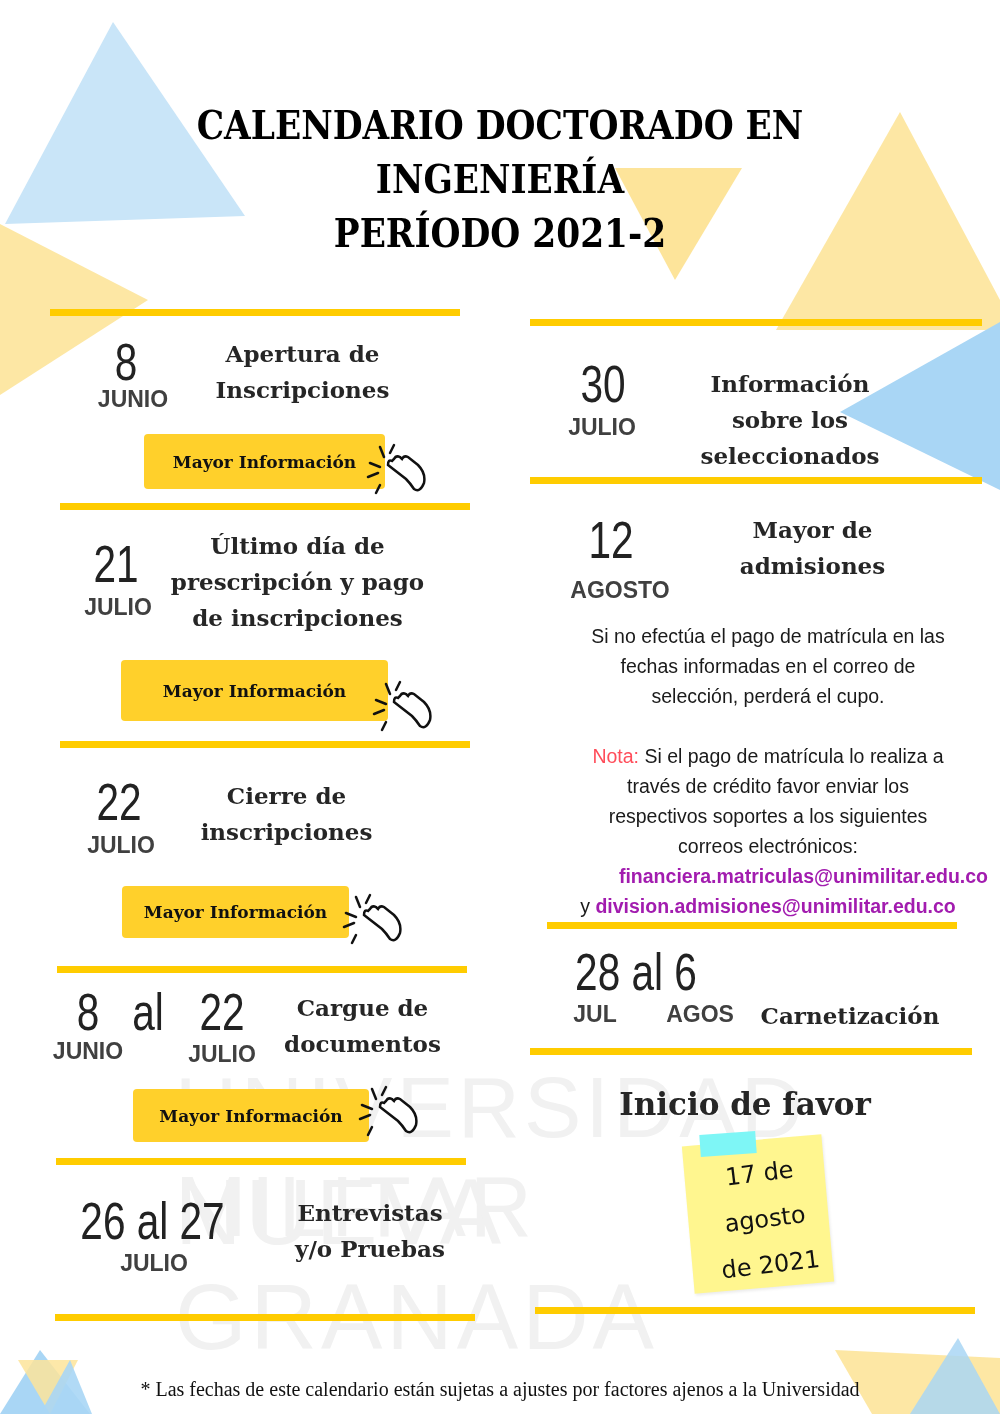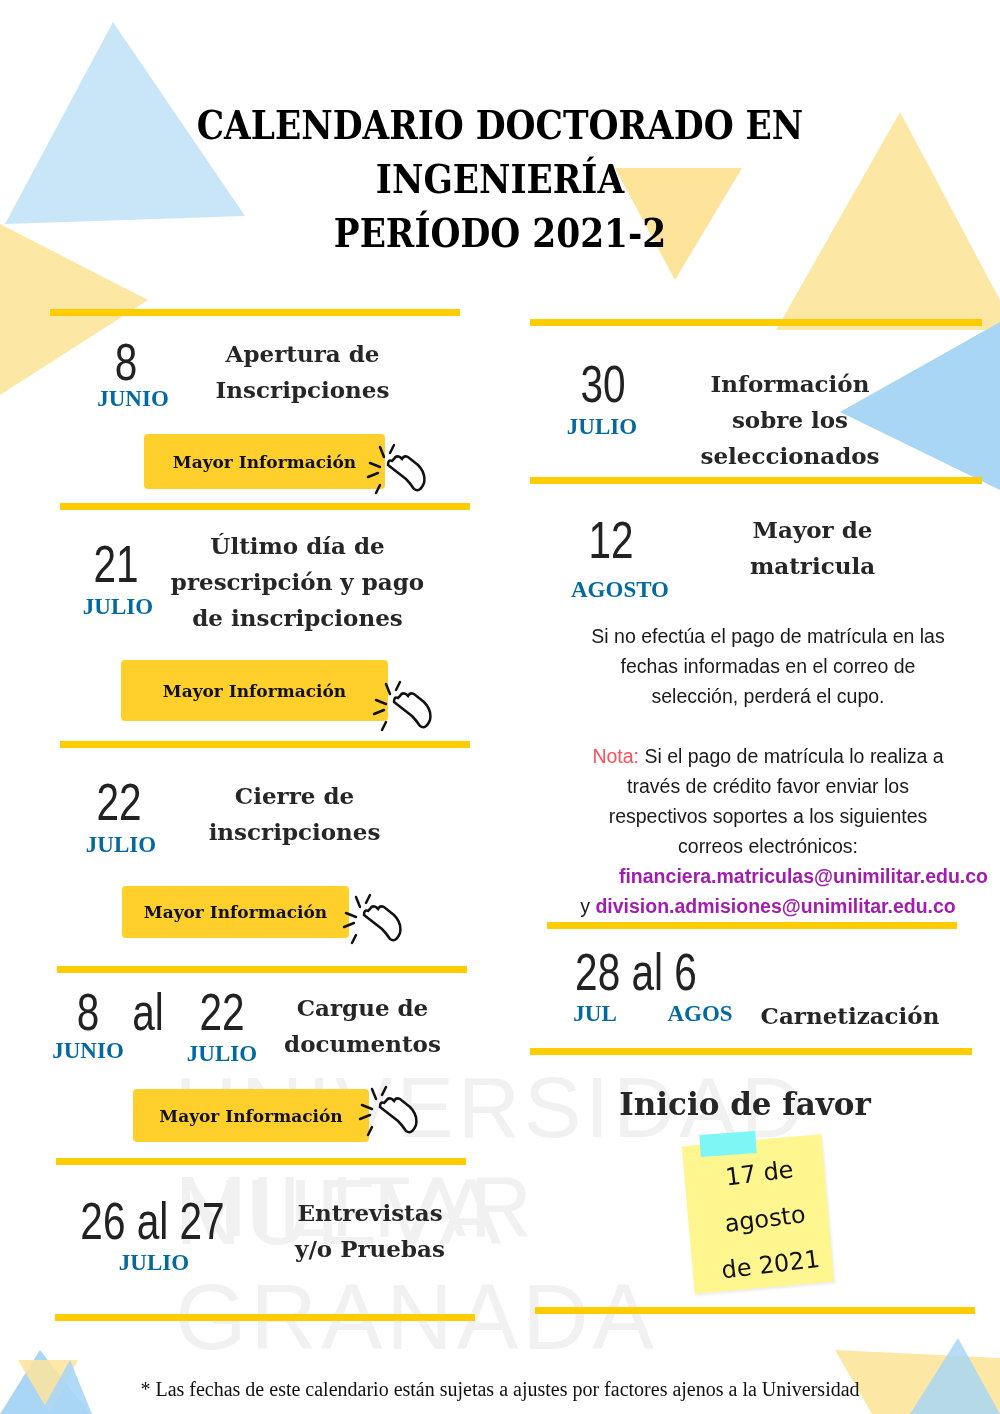--- a/index.html
+++ b/index.html
@@ -6,21 +6,21 @@
   html, body { width: 1000px; height: 1414px; background: #ffffff; overflow: hidden; }
   body { position: relative; font-family: "DejaVu Serif", serif; color: #1f1f1f; }
   .tri { position: absolute; }
   .bar { position: absolute; height: 7px; background: #ffcc00; }
   .title { position: absolute; left: 0; top: 98px; width: 1000px; text-align: center;
            font-family: "DejaVu Serif", serif; font-weight: bold; font-size: 40px;
            line-height: 54px; color: #000; transform: scaleX(0.86); }
   .title div { white-space: nowrap; }
   .daynum { position: absolute; font-family: "Liberation Sans Narrow","Liberation Sans", sans-serif;
             font-size: 52px; color: #222; text-align: center; transform: scaleX(0.78); transform-origin: center; line-height: 52px; }
-  .month { position: absolute; font-family: Liberation Serif, serif; font-weight: bold; font-size: 23px; color: #0369a1; text-align: center; }
+  .month { position: absolute; font-family: Liberation Sans, sans-serif; font-weight: bold; font-size: 23px; color: #404040; text-align: center; }
   .event { position: absolute; font-family: "DejaVu Serif", serif; font-weight: bold; font-size: 23px;
            color: #262626; text-align: center; line-height: 36px; }
   .btn { position: absolute; background: #ffd02b; border-radius: 4px; display: flex; align-items: center; justify-content: center;
          font-family: "DejaVu Serif", serif; font-weight: bold; font-size: 17px; color: #111; cursor: pointer; }
   .hand { position: absolute; width: 60px; height: 56px; }
   .para { position: absolute; font-family: "Liberation Sans", sans-serif; font-size: 19.5px; color: #1a1a1a; text-align: center; line-height: 30px; }
   .nota { color: #ff4d5a; font-weight: normal; }
   .email { font-weight: bold; color: #a21caf; text-align: right; }
   .note { position: absolute; left: 688px; top: 1140px; width: 140px; height: 148px; background: #fff68f;
           transform: rotate(-5deg); box-shadow: 1px 2px 3px rgba(0,0,0,0.08); }
@@ -81,21 +81,21 @@
 <div class="month" style="left:68px;top:594px;width:100px;">JULIO</div>
 <div class="event" style="left:160px;top:528px;width:275px;">
   <div>Último día de</div>
   <div>prescripción y pago</div>
   <div>de inscripciones</div>
 </div>
 <div class="btn" style="left:121px;top:660px;width:267px;height:61px;">Mayor Información</div>
 
 <div class="daynum" style="left:86px;top:776px;width:66px;">22</div>
 <div class="month" style="left:71px;top:832px;width:100px;">JULIO</div>
-<div class="event" style="left:182px;top:778px;width:225px;">
+<div class="event" style="left:174px;top:778px;width:225px;">
   <div>Cierre de</div>
   <div>inscripciones</div>
 </div>
 <div class="btn" style="left:122px;top:886px;width:227px;height:52px;">Mayor Información</div>
 
 <div class="daynum" style="left:66px;top:986px;width:44px;">8</div>
 <div class="daynum" style="left:122px;top:986px;width:52px;">al</div>
 <div class="daynum" style="left:190px;top:986px;width:64px;">22</div>
 <div class="month" style="left:38px;top:1038px;width:100px;">JUNIO</div>
 <div class="month" style="left:172px;top:1041px;width:100px;">JULIO</div>
@@ -117,21 +117,21 @@
 <div class="event" style="left:680px;top:342px;width:220px;margin-top:24px;">
   <div>Información</div>
   <div>sobre los</div>
   <div>seleccionados</div>
 </div>
 
 <div class="daynum" style="left:578px;top:514px;width:66px;">12</div>
 <div class="month" style="left:555px;top:577px;width:130px;">AGOSTO</div>
 <div class="event" style="left:700px;top:512px;width:225px;">
   <div>Mayor de</div>
-  <div>matricula</div>
+  <div>admisiones</div>
 </div>
 <div class="para" style="left:548px;top:621px;width:440px;">
   <div>Si no efectúa el pago de matrícula en las</div>
   <div>fechas informadas en el correo de</div>
   <div>selección, perderá el cupo.</div>
   <div style="height:30px;"></div>
   <div><span class="nota">Nota:</span><span> Si el pago de matrícula lo realiza a</span></div>
   <div>través de crédito favor enviar los</div>
   <div>respectivos soportes a los siguientes</div>
   <div>correos electrónicos:</div>

